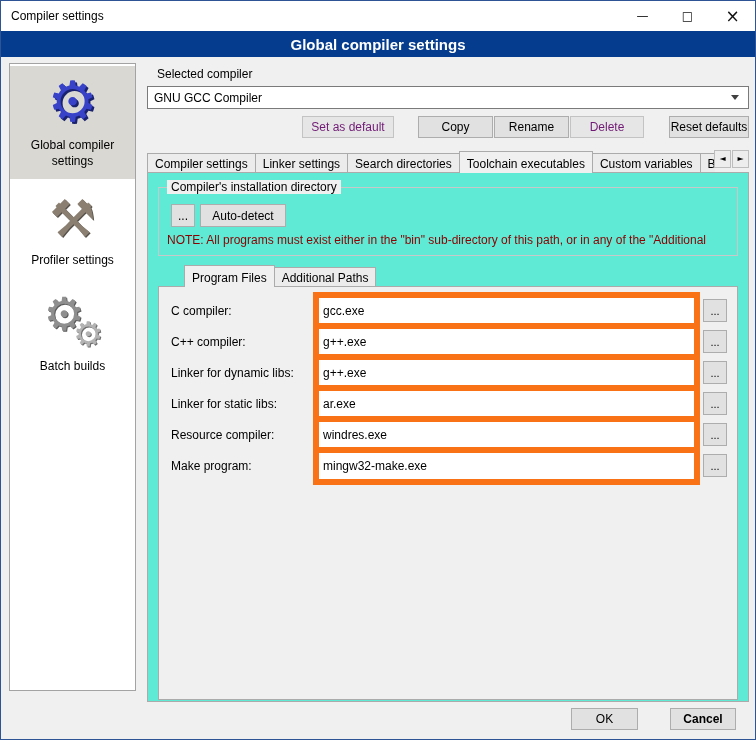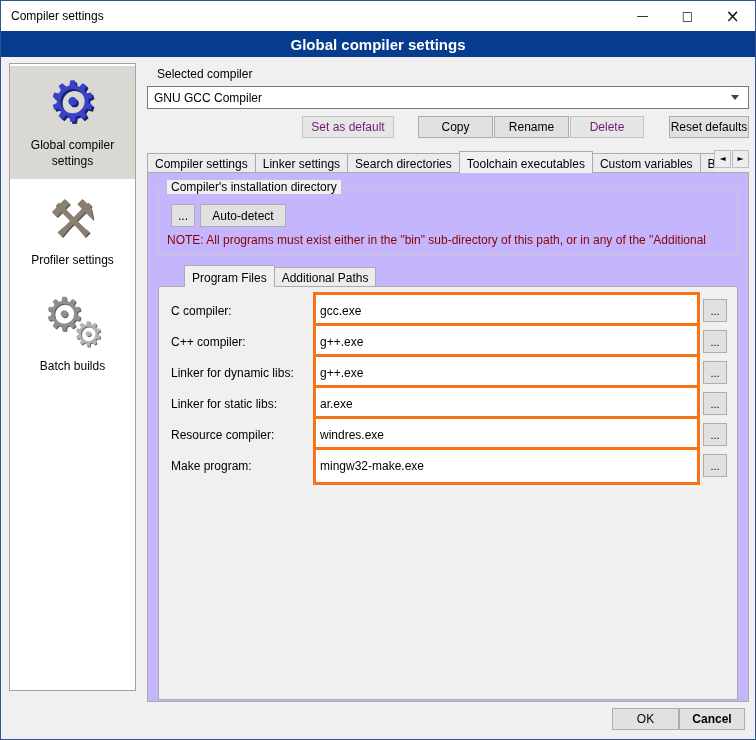--- a/index.html
+++ b/index.html
@@ -93,21 +93,21 @@
     margin-bottom:-1px;
   }
   .tab.clipped { width:33px; overflow:hidden; padding-right:0; border-right:none; }
   .tab-arrows { margin-left:auto; display:flex; gap:1px; align-self:flex-start; }
   .tarrow {
     width:17px; height:18px; border:1px solid #bdbdbd; background:#ededed;
     font-family:"DejaVu Sans", sans-serif; font-size:8px; line-height:16px; text-align:center; padding:0;
   }
 
   .tabpanel {
-    position:relative; z-index:1; border:1px solid #ababab; background:#c4b5fd;
+    position:relative; z-index:1; border:1px solid #ababab; background:#5eead4;
     height:530px;
   }
 
   
   .groupbox {
     position:relative; margin:14px 10px 0 10px; border:1px solid #c8c8c8;
     padding:16px 8px 8px 8px;
   }
   .legend {
     position:absolute; top:-8px; left:8px; background:#f0f0f0; padding:0 4px;
@@ -128,28 +128,28 @@
   .subtabs { display:flex; align-items:flex-end; margin:9px 10px 0 10px; height:21px;padding-left:26px; }
   .subpanel {
     position:relative; z-index:1; margin:0 10px; border:1px solid #ababab; background:#f0f0f0;
     height:414px; padding:12px 10px 0 12px;
   }
 
   
   .frow { display:flex; align-items:center; height:23px; margin-bottom:8px; }
   .flabel { width:142px; flex-shrink:0; }
   .ftext {
-    flex:1; height:38px; border:3px solid #f97316; background:#fff;
+    flex:1; height:38px; border:6px solid #f97316; background:#fff;
     font-family:"Liberation Sans", sans-serif; font-size:12px; padding:0 4px;
   }
   .frow .mini-btn { margin-left:3px; font-size:11px; }
   .combo.field { flex:1; height:23px; }
 
   
-  .footer { position:absolute; right:10px; bottom:9px; display:flex; gap:0; }
+  .footer { position:absolute; right:19px; bottom:9px; display:flex; gap:32px; }
   .btn-ok { width:67px; }
   .btn-cancel { width:66px;font-weight:bold; }
 </style>
 </head>
 <body>
 
 <div class="win">
 
   <div class="titlebar">
     <span class="title">Compiler settings</span>

